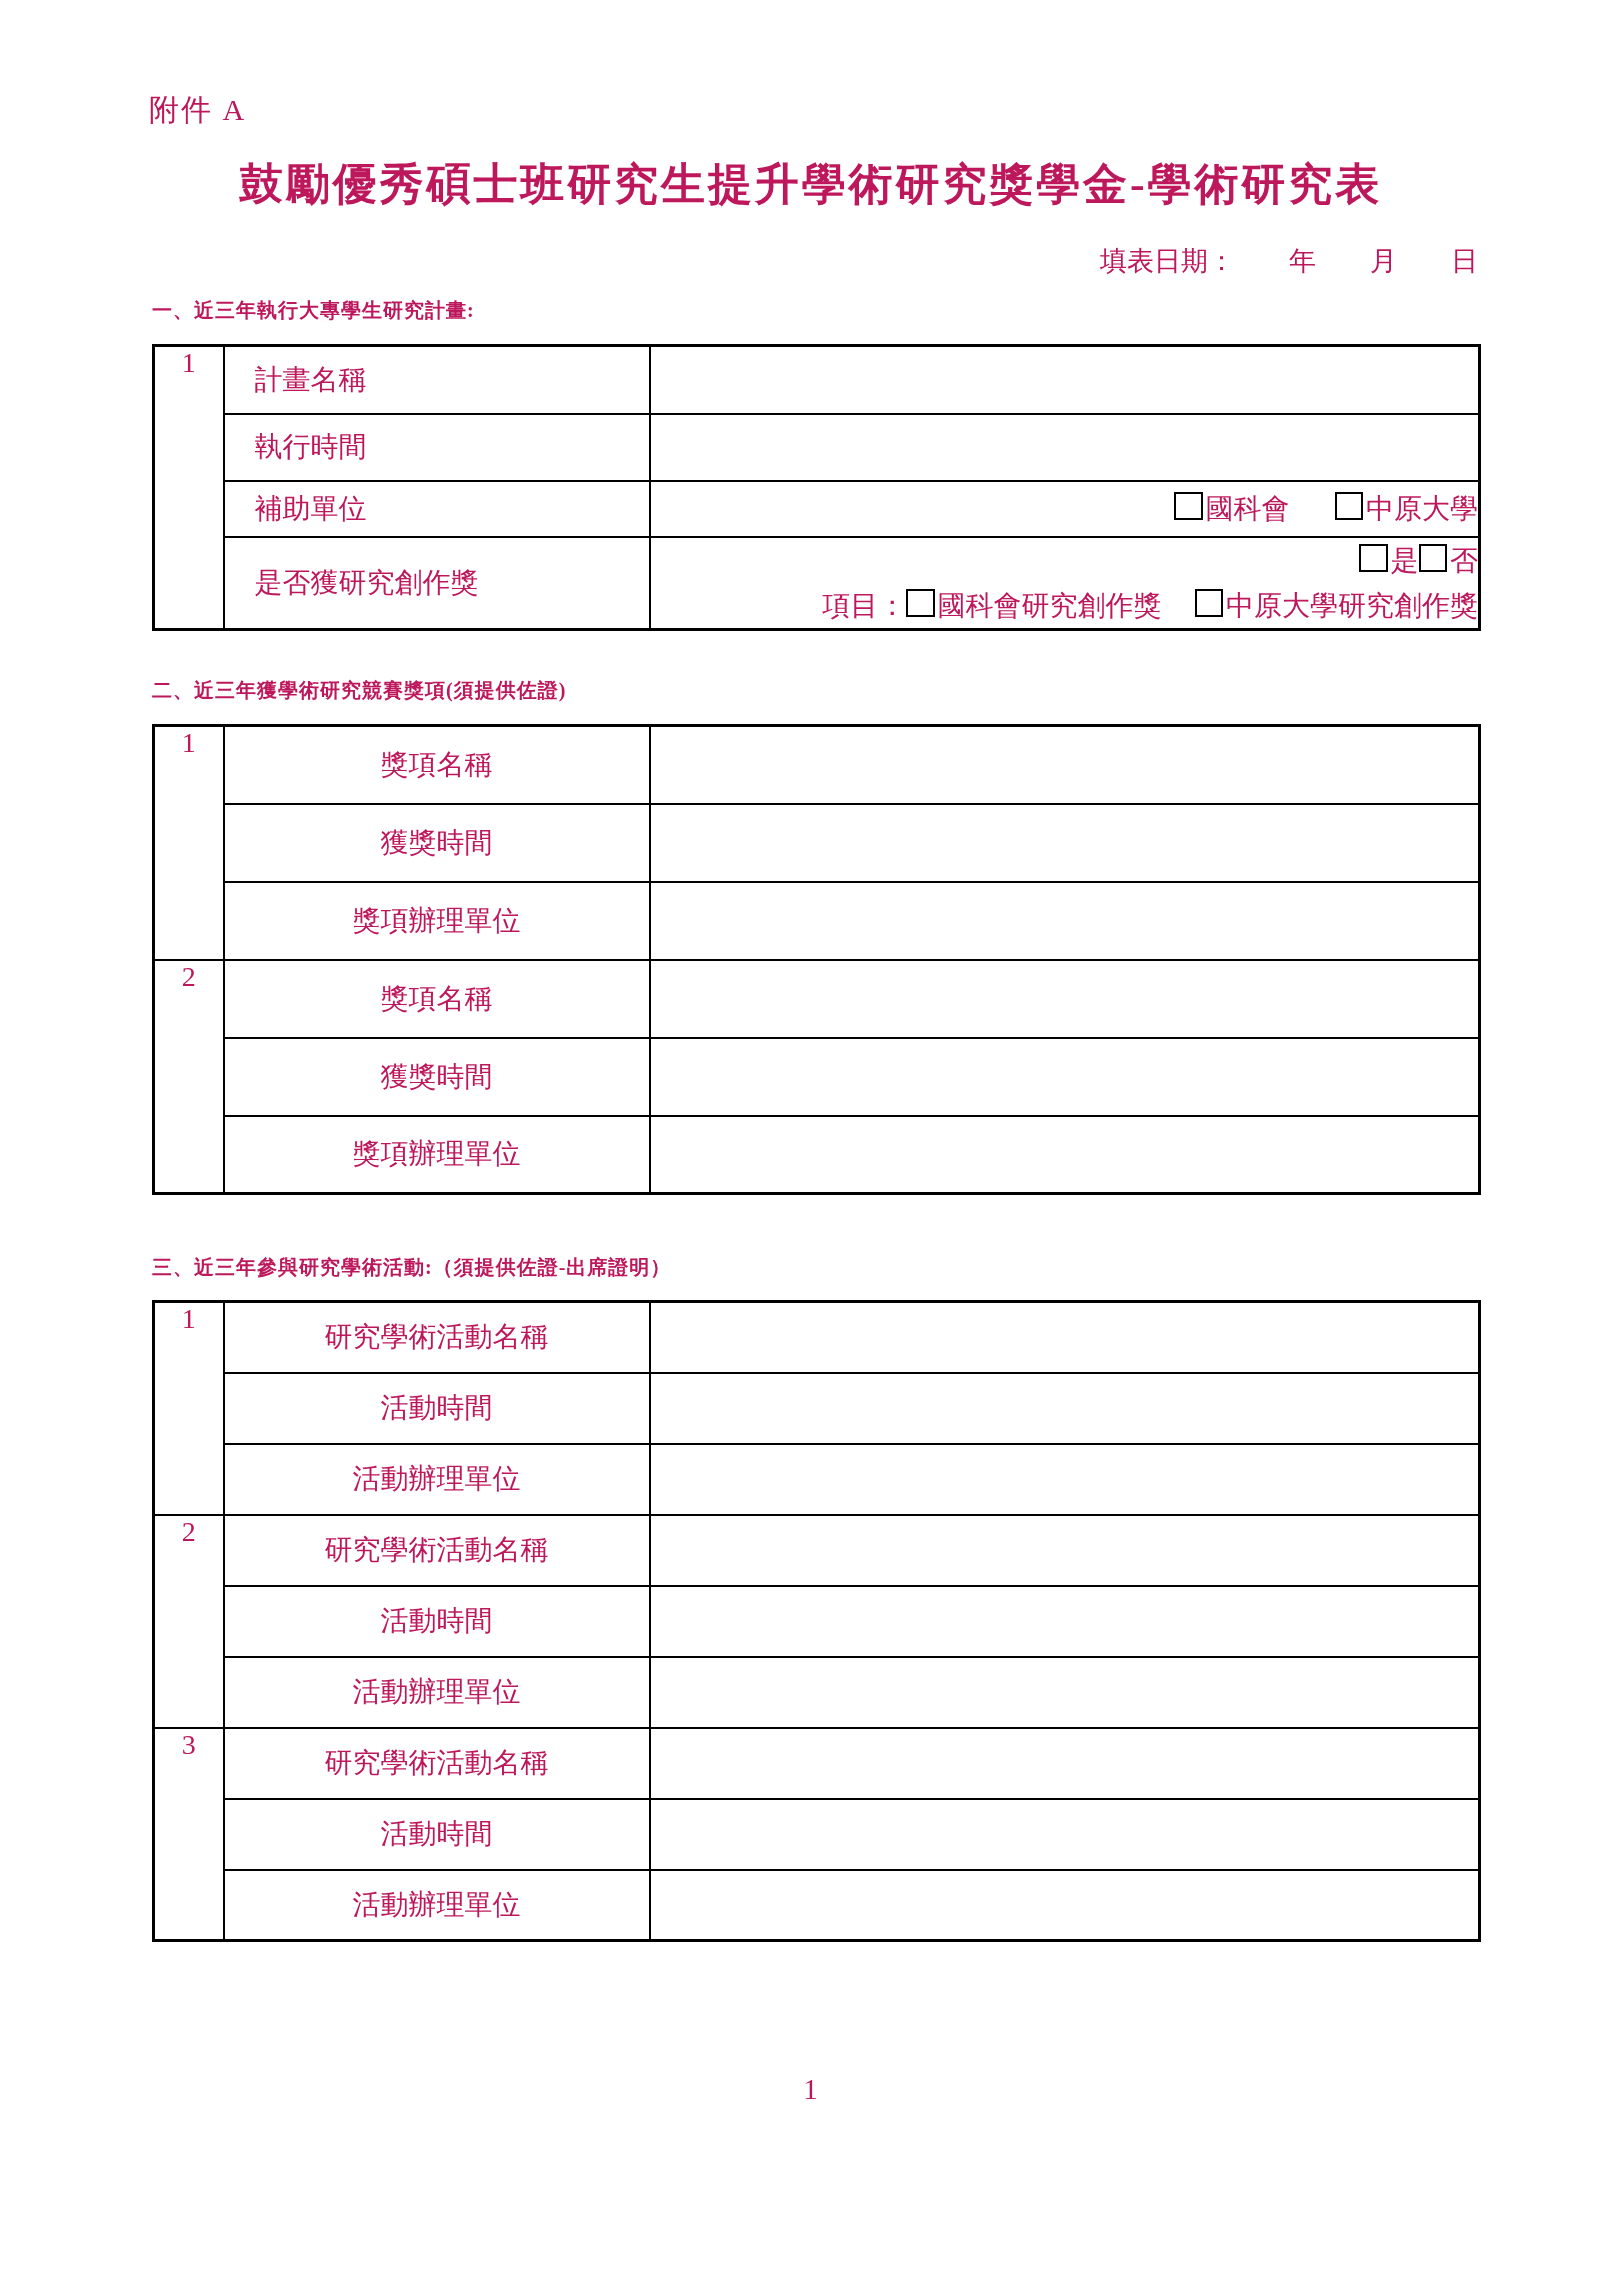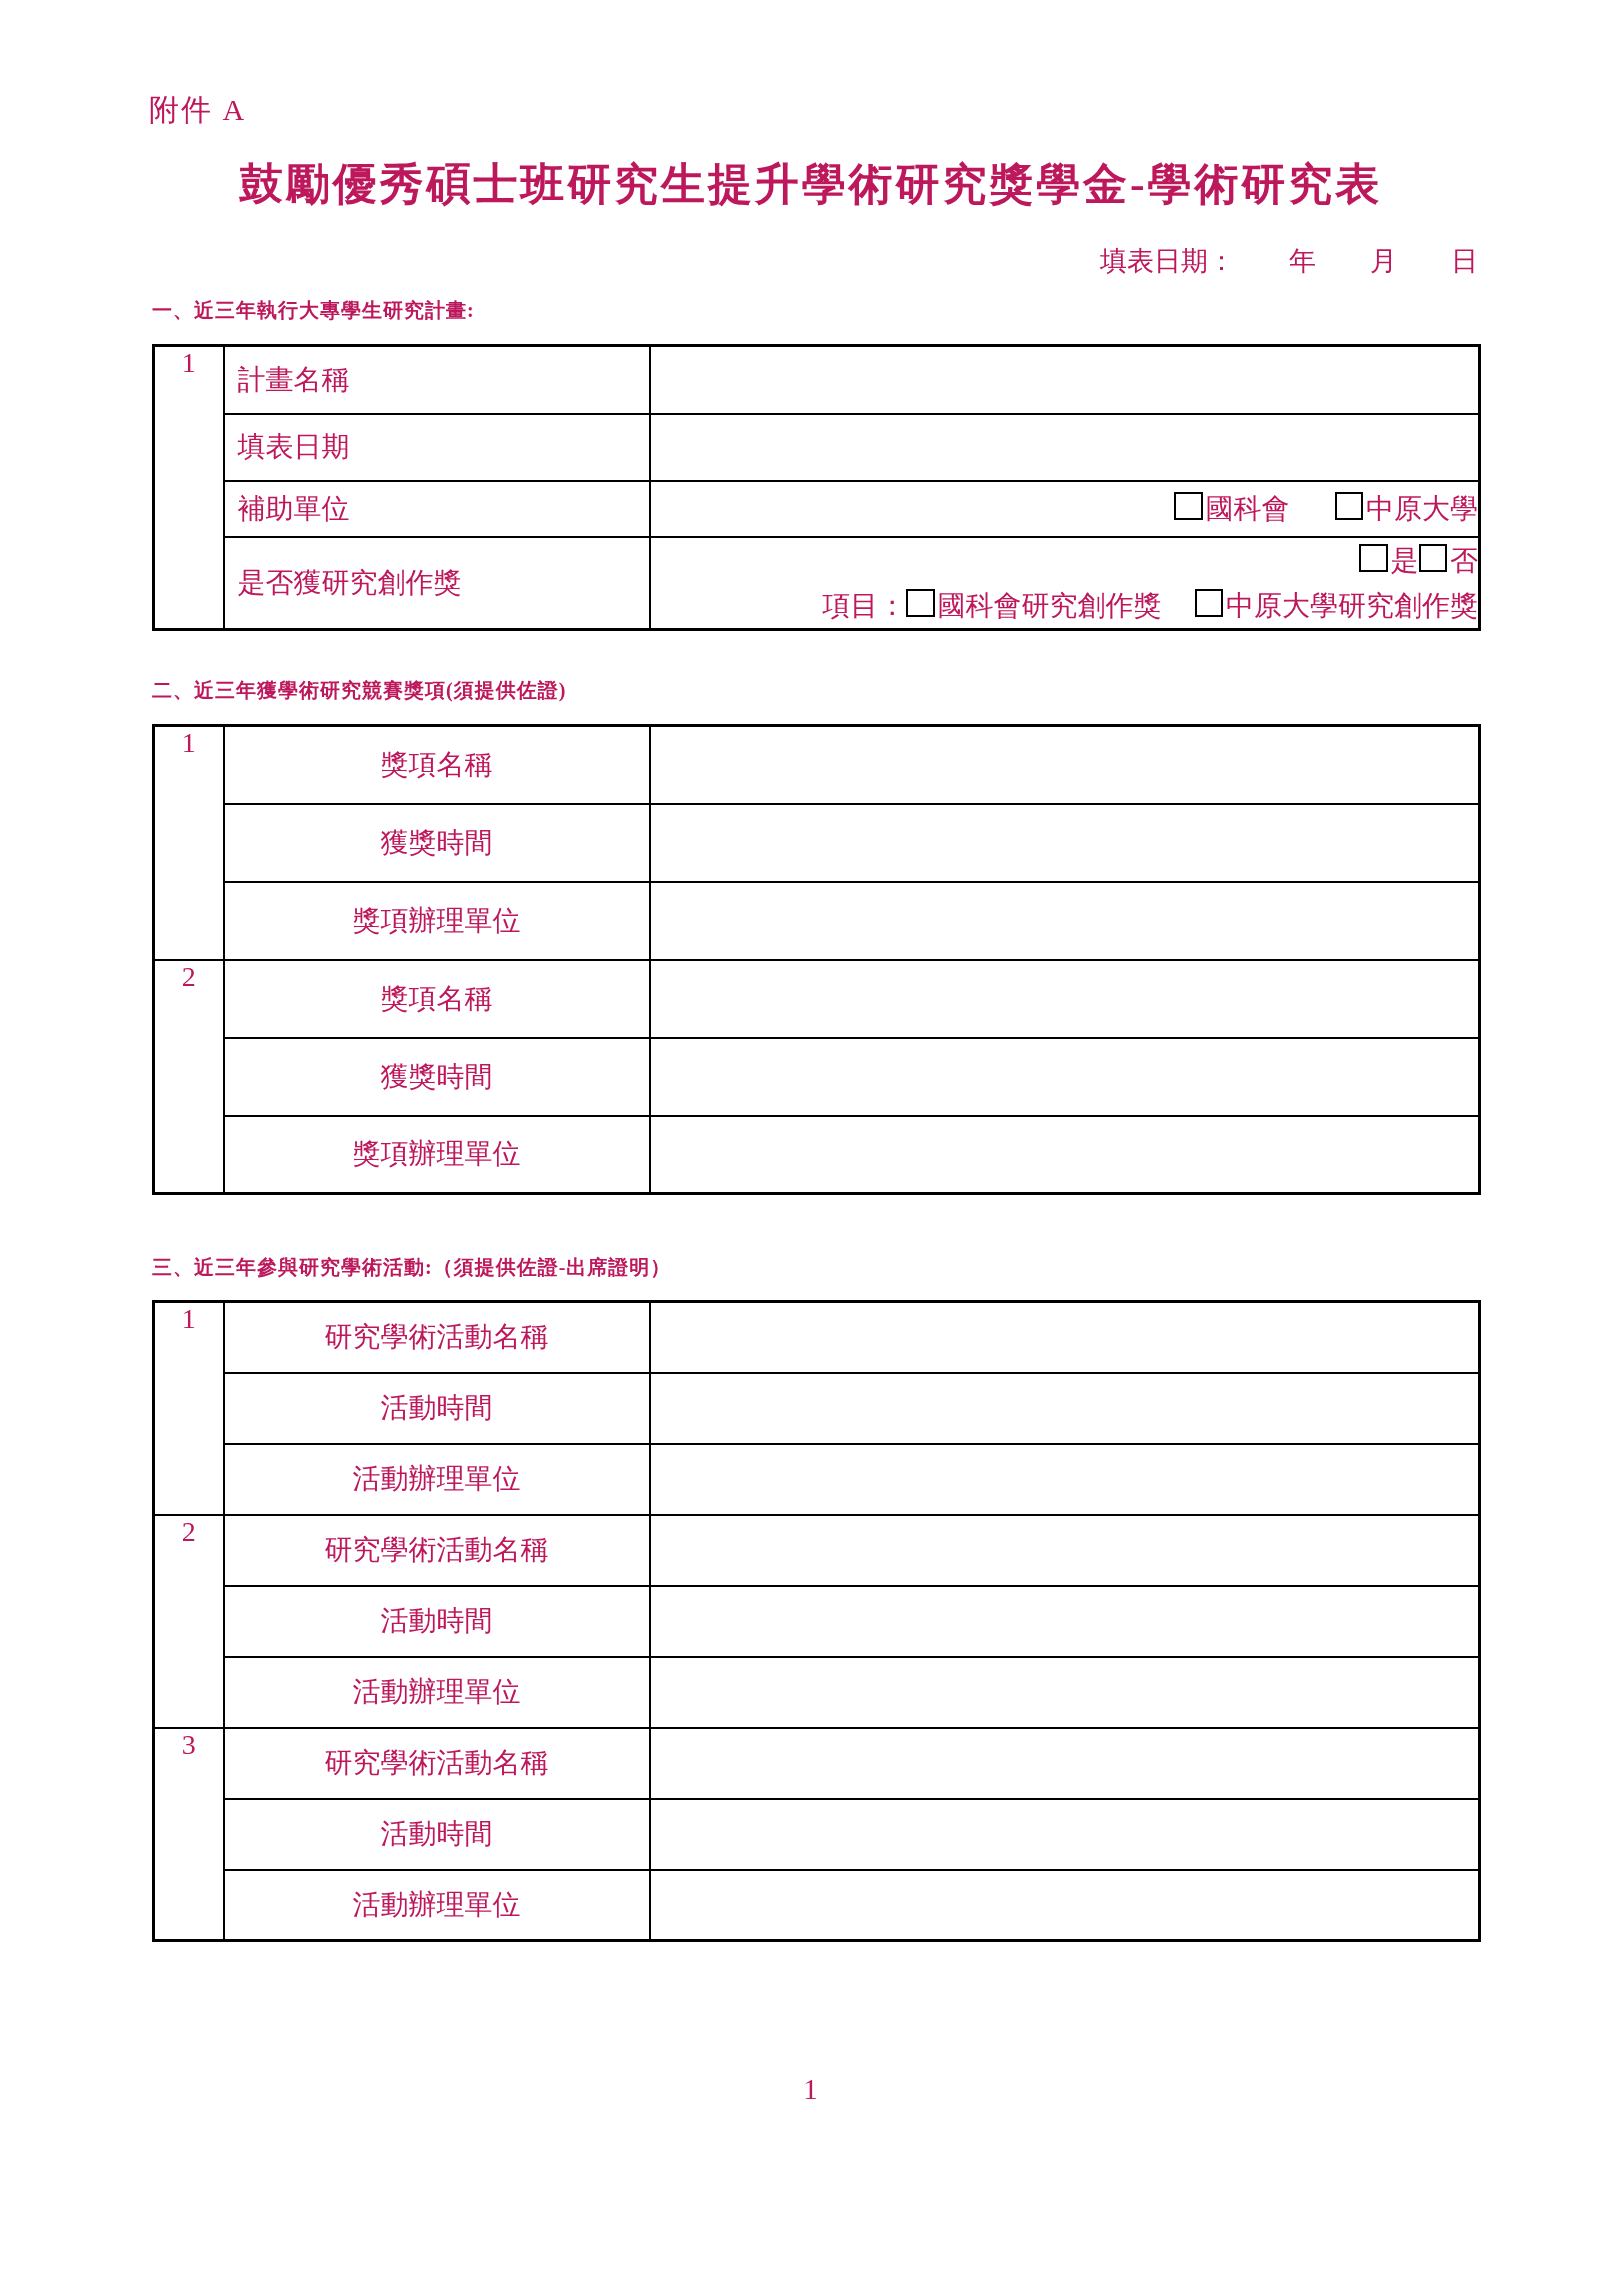--- a/index.html
+++ b/index.html
@@ -36,21 +36,21 @@
     overflow:hidden;
   }
   td.num{
     border-right:2.9px solid #000;
     text-align:center;
     vertical-align:top;
     padding-top:3.9px;
     font-size:29px;
   }
   td.lbl{border-right:2.9px solid #000;vertical-align:middle;}
-  .t1 td.lbl{text-align:left;padding-left:13px;}
+  .t1 td.lbl{text-align:left;padding-left:30px;}
   .t23 td.lbl{text-align:center;}
   td.val{vertical-align:middle;text-align:right;}
   tr.gs td{border-top:2.9px solid #000;}
 
   .cb{
     display:inline-block;
     width:24.5px;height:24.5px;
     border:2px solid #000;
     vertical-align:-2.9px;
     margin-right:2.9px;
@@ -81,21 +81,21 @@
         <col style="width:426px">
         <col style="width:830px">
       </colgroup>
     <tbody>
         <tr style="height:68px">
       <td class="num" rowspan="4">1</td>
       <td class="lbl">計畫名稱</td>
       <td class="val"></td>
     </tr>
     <tr style="height:67px">
-      <td class="lbl">填表日期</td>
+      <td class="lbl">執行時間</td>
       <td class="val"></td>
     </tr>
     <tr style="height:56px">
       <td class="lbl">補助單位</td>
       <td class="val valpad">
         <span class="opt"><span class="cb"></span><span>國科會</span></span><span class="opt gap46"><span class="cb"></span><span>中原大學</span></span>
       </td>
     </tr>
     <tr style="height:86px">
       <td class="lbl">是否獲研究創作獎</td>

